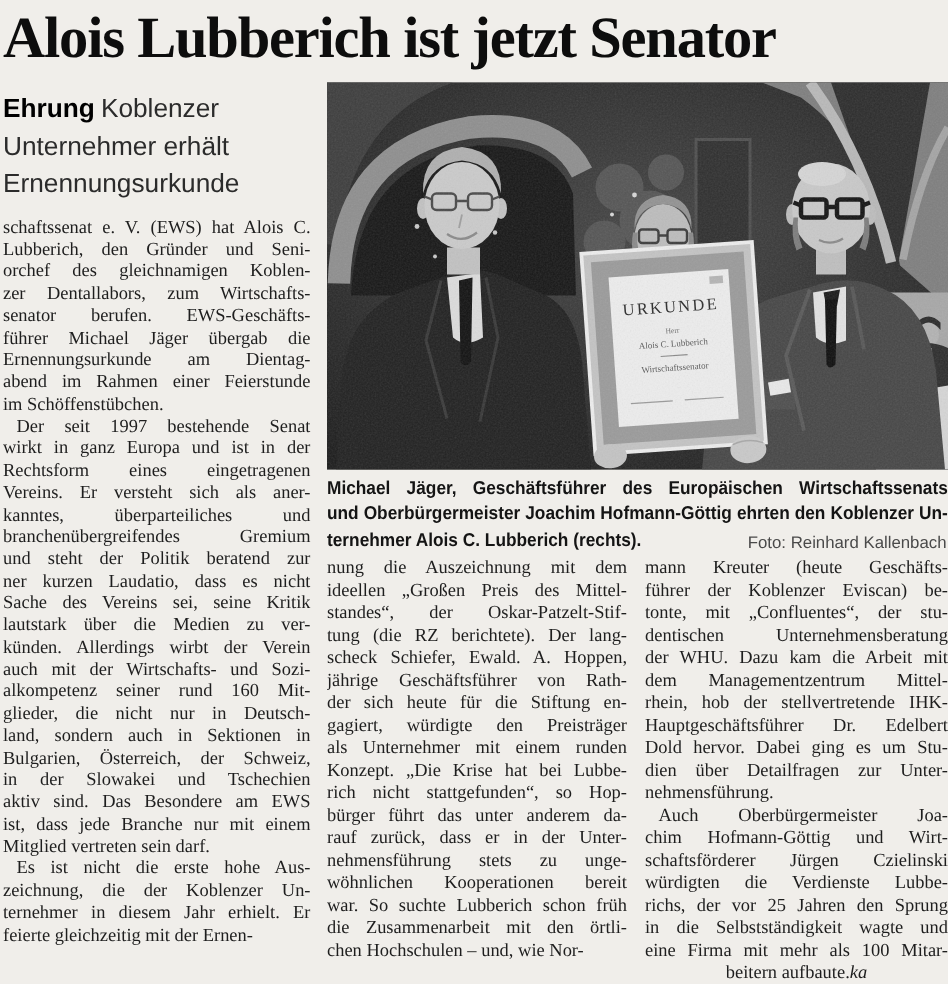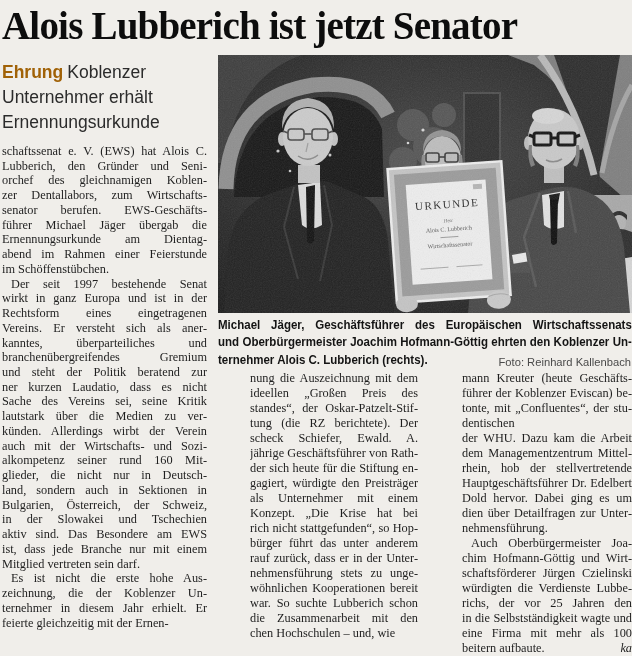--- a/index.html
+++ b/index.html
@@ -13,32 +13,32 @@
     font-family:"Liberation Serif", serif;
     font-size:39px;line-height:52px;font-weight:700;letter-spacing:-0.8px;
     color:#0d0d0d;white-space:nowrap;
   }
   
   .left-col{position:absolute;left:2px;top:60px;width:205px;}
   .subhead{
     font-family:"Liberation Sans", sans-serif;
     font-size:17.5px;line-height:25px;color:#2b2b2b;margin:0 0 9px 0;
   }
-  .subhead .shlead{font-weight:700;color:#a16207;margin-right:4px;}
+  .subhead .shlead{font-weight:700;color:#000000;margin-right:4px;}
   .bodytext{font-size:12.3px;color:#1e1e1e;}
   .left-col .line{height:14.74px;line-height:14.74px;}
   .colA,.colB{position:absolute;top:371px;}
   .colA{left:218px;width:200px;}
   .colB{left:430px;width:202px;}
-  .colA .line,.colB .line{height:15px;line-height:15px;margin-left:32px;}
+  .colA .line,.colB .line{height:15px;line-height:15px;}
   .line{overflow:hidden;}
   .jl{text-align:justify;text-align-last:justify;}
   .indent{text-indent:9px;}
   .leadword{font-weight:700;}
-  .flexline{display:flex;justify-content:space-between;overflow:visible;}
+  .flexline{display:flex;justify-content:center;overflow:visible;}
   .byline{font-style:italic;}
   
   .photo{position:absolute;left:218px;top:55px;width:414px;height:258px;background:#262626;}
   .photo svg{display:block;}
   
   .caption{
     position:absolute;left:218px;top:317px;width:445px;height:52px;
     font-family:"Liberation Sans", sans-serif;font-weight:700;
     font-size:12.4px;color:#141414;
   }

